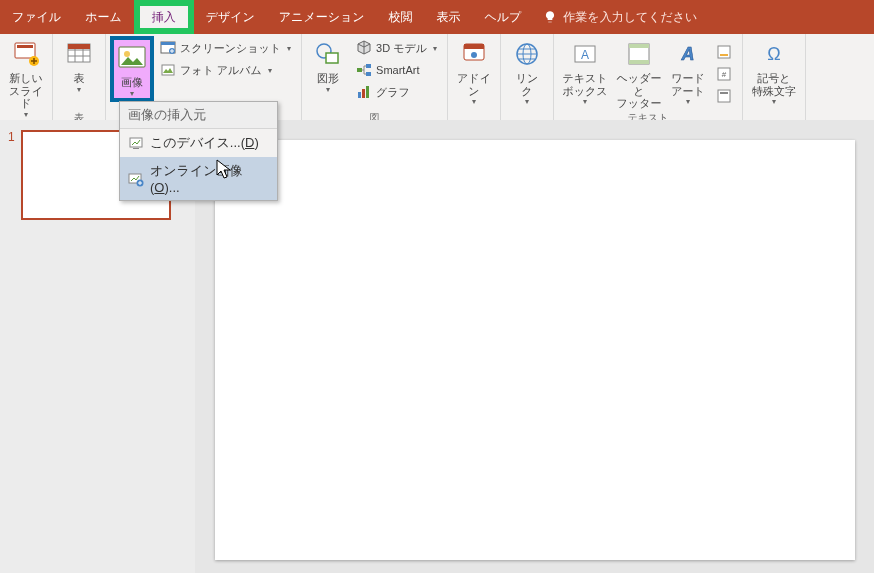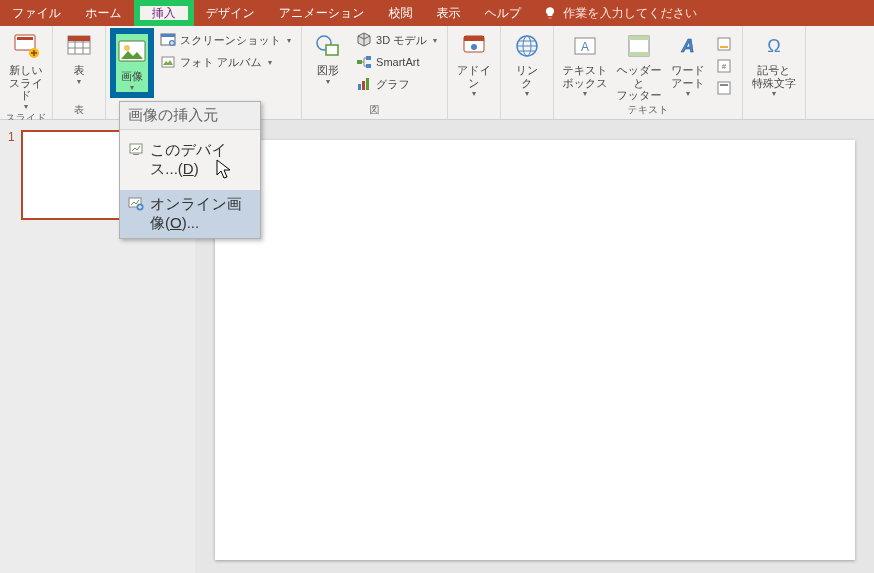--- a/index.html
+++ b/index.html
@@ -1,47 +1,47 @@
 <!DOCTYPE html>
 <html><head>
 <meta charset="utf-8">
 <style>
 * { margin:0; padding:0; box-sizing:border-box; font-family:"Yu Gothic UI","Meiryo",sans-serif; }
 body { width:874px; height:573px; background:#e6e6e6; overflow:hidden; position:relative; }
 
 
-.tab-strip { height:26px; background:#b7472a; color:#fff; display:flex; align-items:stretch; font-size:12px; white-space:nowrap; }
+.tab-strip { height:34px; background:#b7472a; color:#fff; display:flex; align-items:stretch; font-size:12px; white-space:nowrap; }
 .tab { padding:0 12px; display:flex; align-items:center; cursor:pointer; }
 .tab.active { background:#f3f2f1; color:#701a75; border:6px solid #22c55e; }
 .tab-strip .tell-me { display:flex; align-items:center; gap:6px; padding:0 10px; color:#fce6e0; }
 .tell-me svg { width:14px; height:14px; }
 
 
 .ribbon { height:94px; background:#f3f2f1; border-bottom:1px solid #cfcfcf; display:flex; }
 .group { border-right:1px solid #d9d9d9; display:flex; flex-direction:column; padding:2px 4px 0 4px; }
 .group-body { flex:1; display:flex; align-items:flex-start; }
 .group-label { height:16px; font-size:10px; color:#666; text-align:center; }
 
 .big-btn { width:44px; text-align:center; padding:2px 2px 0 2px; cursor:pointer; display:flex; flex-direction:column; align-items:center; }
 .big-btn .icon { width:32px; height:32px; display:flex; align-items:center; justify-content:center; }
 .big-btn .lbl { font-size:11px; color:#444; line-height:1.15; margin-top:2px; }
 .big-btn .caret { font-size:8px; color:#666; }
 
 .big-btn.wide { width:54px; }
-.big-btn.selected { background:#86efac; border:6px solid #0369a1; }
+.big-btn.selected { background:#f0abfc; border:4px solid #0369a1; }
 
 .stack { display:flex; flex-direction:column; gap:2px; padding:2px 2px; }
 .small-btn { display:flex; align-items:center; gap:4px; font-size:11px; color:#444; padding:2px 4px; cursor:pointer; white-space:nowrap; }
 .small-btn svg { width:16px; height:16px; flex-shrink:0; }
 .small-btn .caret { font-size:8px; color:#666; margin-left:2px; }
 
 
-.dropdown { position:absolute; left:119px; top:101px; width:142px; background:#f3f2f1; border:1px solid #b0b0b0; box-shadow:2px 2px 4px rgba(0,0,0,0.25); font-size:15px; }
+.dropdown { position:absolute; left:119px; top:101px; width:159px; background:#f3f2f1; border:1px solid #b0b0b0; box-shadow:2px 2px 4px rgba(0,0,0,0.25); font-size:13px; }
 .dropdown .hdr { background:#eeeeee; color:#666; padding:4px 8px; border-bottom:1px solid #d5d5d5; }
-.dropdown .item { display:flex; align-items:flex-start; gap:6px; padding:5px 8px; color:#333; cursor:pointer;margin-top:6px; }
+.dropdown .item { display:flex; align-items:center; gap:6px; padding:5px 8px; color:#333; cursor:pointer; }
 .dropdown .item.hover { background:#c5d3e3; }
 .dropdown .item svg { width:16px; height:16px; flex-shrink:0; }
 .dropdown .item .ul { text-decoration:underline; }
 
 
 .cursor { position:absolute; left:215px; top:158px; }
 
 
 .thumb-panel { position:absolute; left:0; top:120px; width:195px; height:453px; background:#ececec; }
 .thumb-row { display:flex; padding:10px 12px 0 8px; }

